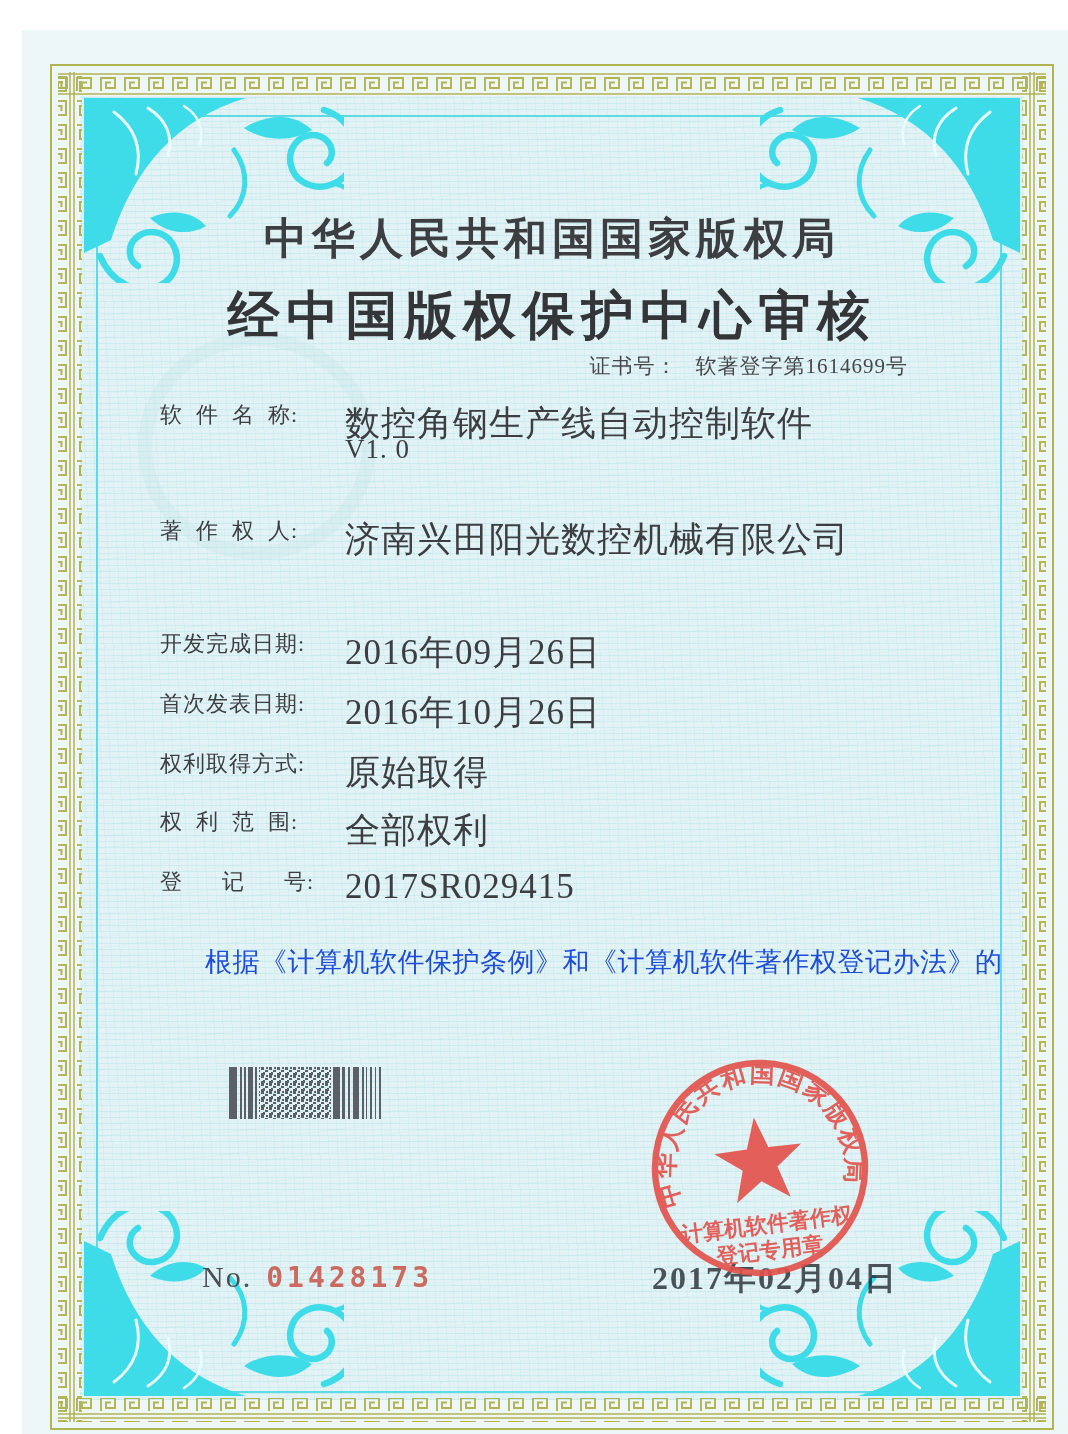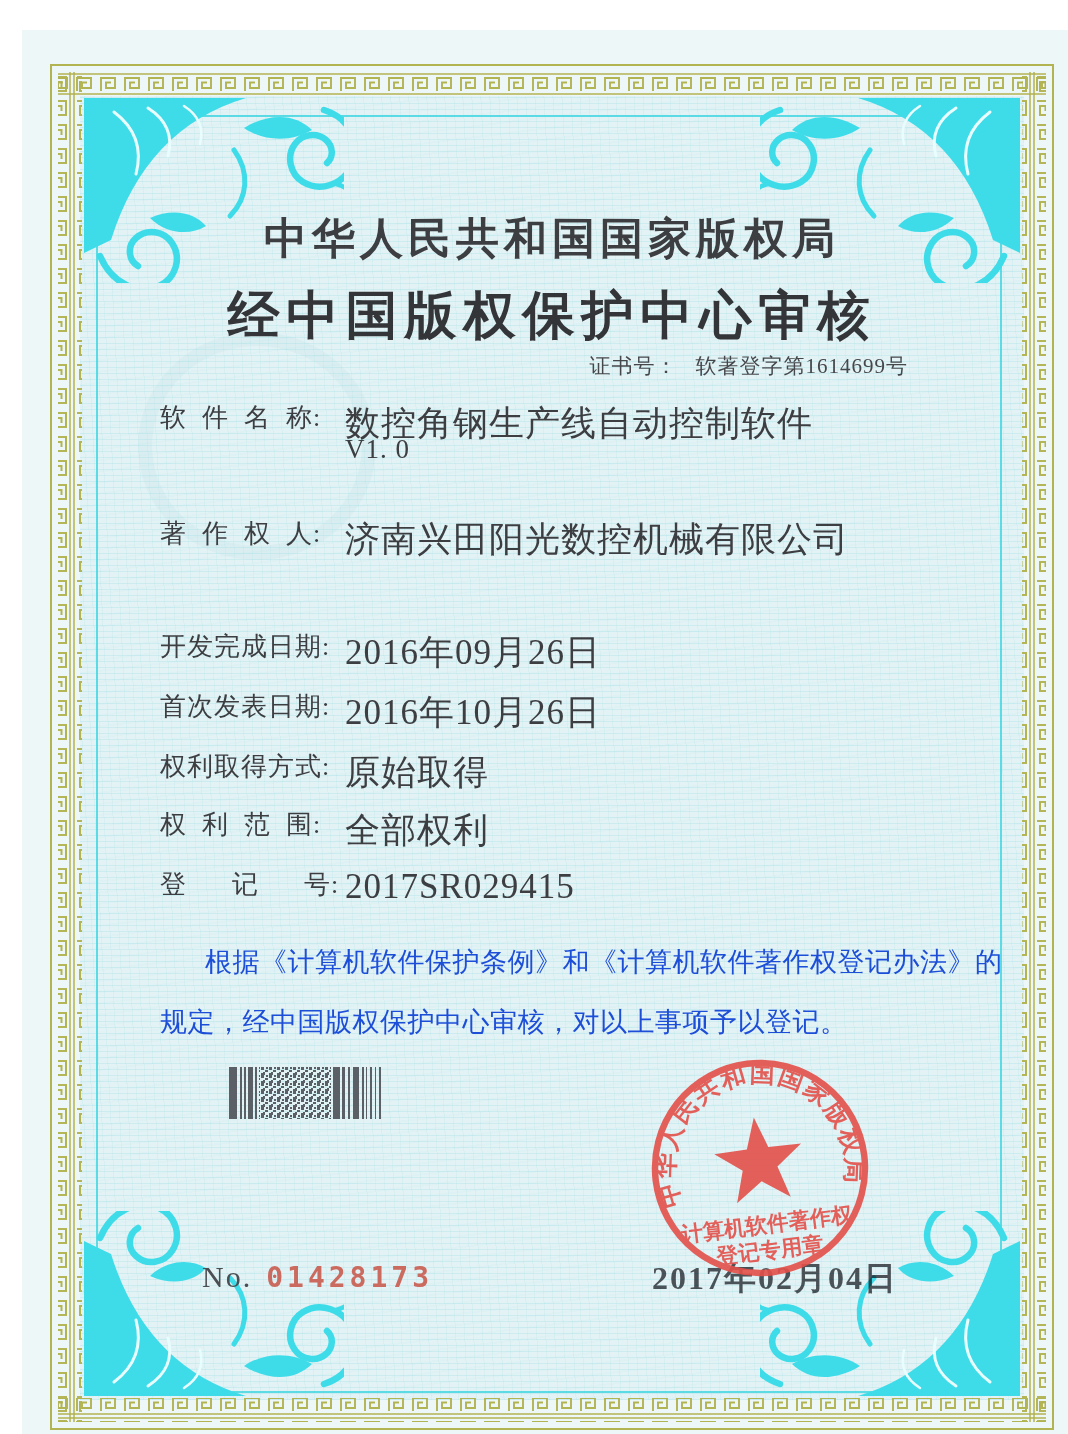--- a/index.html
+++ b/index.html
@@ -46,21 +46,21 @@
     font-size:52px;font-weight:700;letter-spacing:7px;color:#333538;
   }
   .cert-no{
     position:absolute;left:420px;top:352px;width:488px;text-align:right;
     font-size:21px;color:#45474b;letter-spacing:1px;
   }
   .cert-no .v{margin-left:18px;}
 
   .field{position:absolute;left:160px;width:780px;height:36px;color:#3c3e42;}
   .f-label{
-    position:absolute;left:0;top:0;font-size:26px;letter-spacing:1px;white-space:pre;
+    position:absolute;left:0;top:0;font-size:22px;letter-spacing:1px;white-space:pre;
   }
   .f-value{
     position:absolute;left:185px;top:0;font-size:35px;letter-spacing:1px;white-space:pre;
   }
   .f-value2{
     position:absolute;left:345px;top:434px;font-size:27px;color:#3c3e42;letter-spacing:1px;
   }
 
   .statement{
     position:absolute;left:160px;width:800px;font-size:27px;color:#1d4ed8;
@@ -202,21 +202,20 @@
   <div class="field" style="top:807px">
     <span class="f-label">权  利  范  围:</span>
     <span class="f-value">全部权利</span>
   </div>
   <div class="field" style="top:867px">
     <span class="f-label">登      记      号:</span>
     <span class="f-value">2017SR029415</span>
   </div>
 
   <div class="statement st1">根据《计算机软件保护条例》和《计算机软件著作权登记办法》的</div>
-  <div class="statement st2">规定，经中国版权保护中心审核，对以上事项予以登记。</div>
 
   <svg class="barcode" width="152" height="52" aria-hidden="true">
     <defs>
       <pattern id="bcn" width="8" height="8" patternUnits="userSpaceOnUse">
         <rect x="0" y="0" width="3" height="3" fill="#5a6066"></rect>
         <rect x="4" y="3" width="3" height="2" fill="#5a6066"></rect>
         <rect x="2" y="5" width="2" height="3" fill="#5a6066"></rect>
         <rect x="5" y="0" width="2" height="2" fill="#5a6066"></rect>
         <rect x="0" y="6" width="2" height="2" fill="#5a6066"></rect>
       </pattern>

